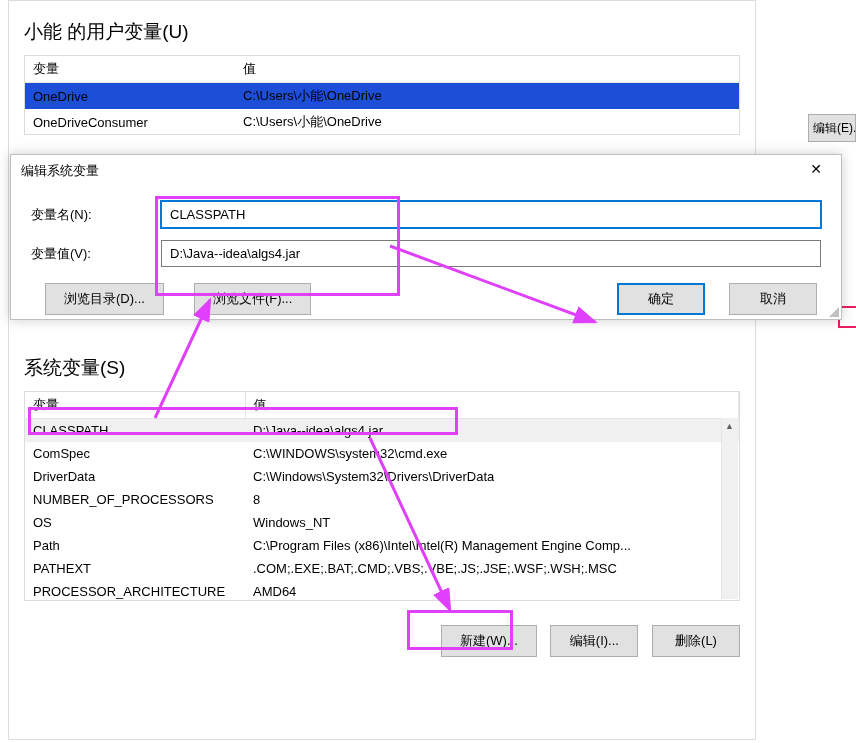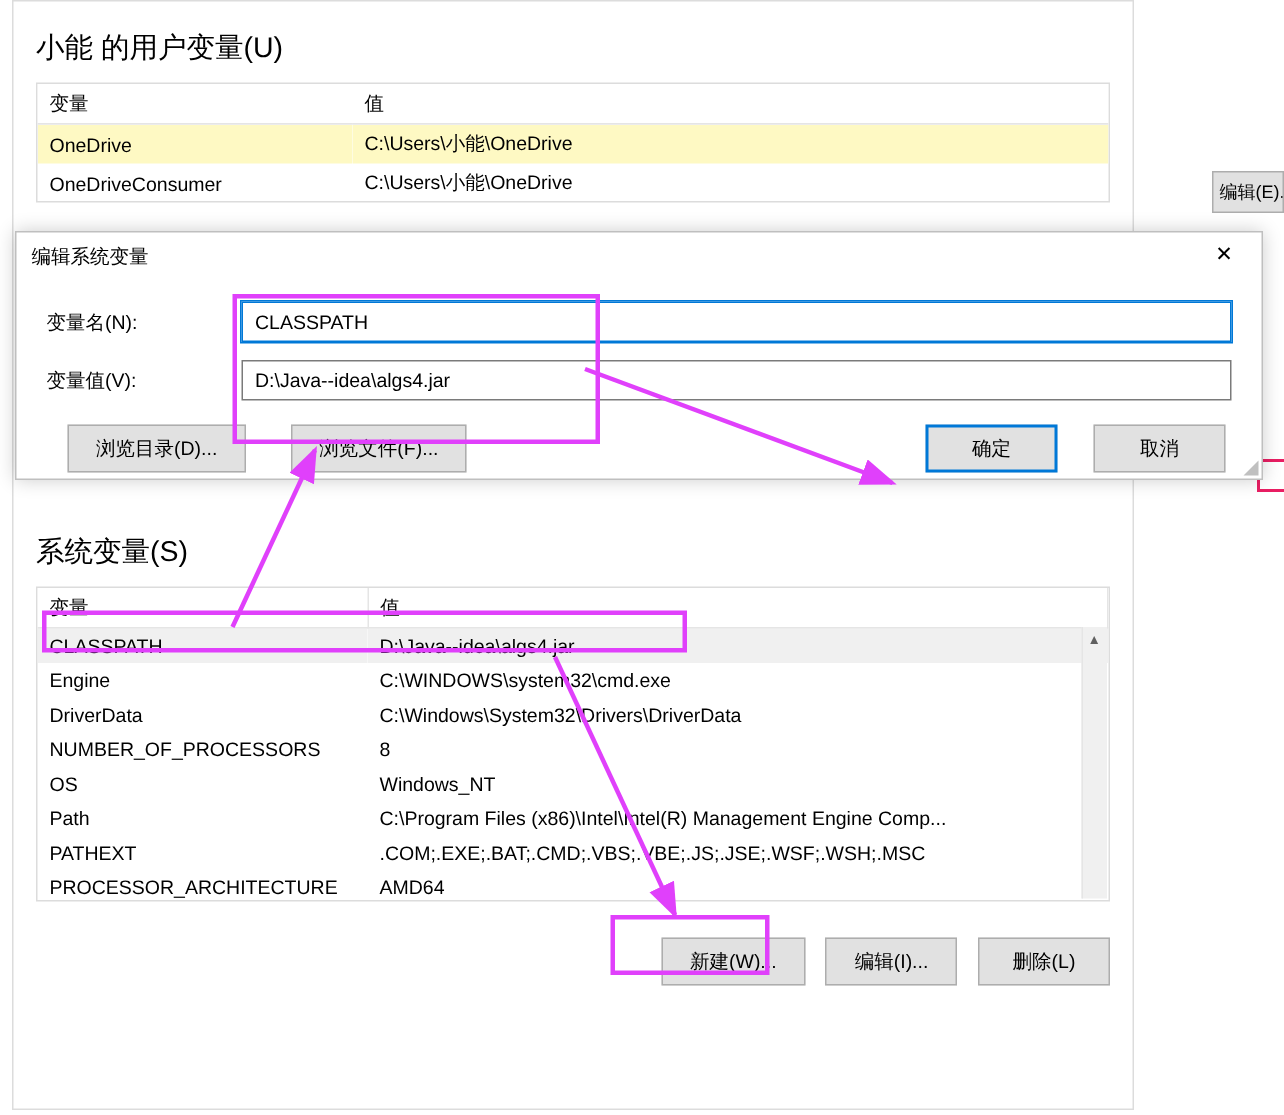--- a/index.html
+++ b/index.html
@@ -6,21 +6,21 @@
     body { font-family: "Microsoft YaHei", "Segoe UI", sans-serif; font-size: 13px; background: #fff; width: 856px; height: 743px; position: relative; overflow: hidden; }
     
     .bg-window { position: absolute; left: 8px; top: 0; width: 748px; height: 740px; border: 1px solid #dcdcdc; background: #fff; padding: 18px 15px 15px 15px; }
     
     .group-title { font-size: 19px; margin-bottom: 10px; color: #000; }
     .table-box { border: 1px solid #dcdcdc; background: #fff; }
     .table-box table { width: 100%; border-collapse: collapse; font-size: 13px; }
     .table-box th { text-align: left; font-weight: normal; padding: 4px 8px; background: #fff; border-bottom: 1px solid #e5e5e5; }
     .table-box th:first-child { width: 210px; }
     .table-box td { padding: 4px 8px; white-space: nowrap; overflow: hidden; text-overflow: ellipsis; }
-    .table-box tr.alt td { background: #fef9c3; }
+    .table-box tr.alt td { background: #1d4ed8; }
     
     .sys-section { margin-top: 220px; }
     .sys-table-wrap { position: relative; }
     .sys-table { border: 1px solid #dcdcdc; height: 210px; overflow: hidden; position: relative; }
     .sys-table table { width: 100%; border-collapse: collapse; font-size: 13px; }
     .sys-table th { text-align: left; font-weight: normal; padding: 4px 8px; background: #fff; border-bottom: 1px solid #e5e5e5; border-right: 1px solid #e5e5e5; }
     .sys-table th:first-child { width: 220px; }
     .sys-table td { padding: 4px 8px; white-space: nowrap; overflow: hidden; text-overflow: ellipsis; max-width: 400px; }
     .sys-table tr.sel td { background: #f0f0f0; }
     .scrollbar-v { position: absolute; right: 1px; top: 26px; width: 17px; bottom: 1px; background: #f0f0f0; border-left: 1px solid #e5e5e5; }
@@ -97,21 +97,21 @@
               <th>变量</th>
               <th>值</th>
             </tr>
           </thead>
           <tbody>
             <tr class="sel">
               <td>CLASSPATH</td>
               <td>D:\Java--idea\algs4.jar</td>
             </tr>
             <tr>
-              <td>Engine</td>
+              <td>ComSpec</td>
               <td>C:\WINDOWS\system32\cmd.exe</td>
             </tr>
             <tr>
               <td>DriverData</td>
               <td>C:\Windows\System32\Drivers\DriverData</td>
             </tr>
             <tr>
               <td>NUMBER_OF_PROCESSORS</td>
               <td>8</td>
             </tr>

